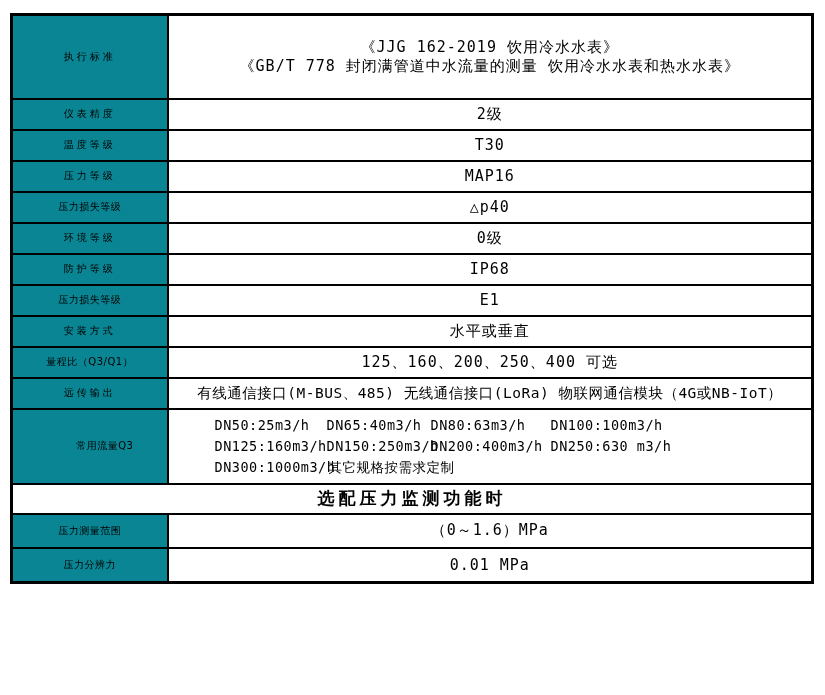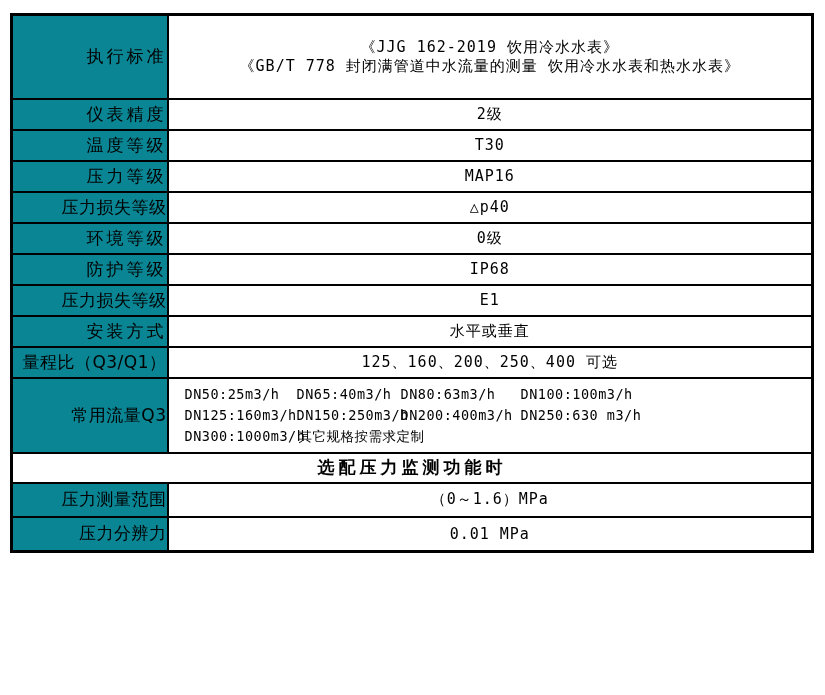--- a/index.html
+++ b/index.html
@@ -30,36 +30,36 @@
     border: 3px solid var(--border);
   }
   table.spec td {
     border: 2px solid var(--border);
     padding: 0;
     vertical-align: middle;
   }
   td.label-cell {
     width: 156px;
     background: var(--teal);
-    text-align: right;
-    font-size: 17px;
+    text-align: center;
+    font-size: 10px;
     letter-spacing: 3px;
     color: var(--text);
   }
   td.label-cell.tight { letter-spacing: 0.5px; }
   td.value-cell {
     background: var(--bg);
     text-align: center;
     font-size: 15px;
     letter-spacing: 1px;
     font-family: "DejaVu Sans Mono", "DejaVu Sans", sans-serif;
   }
   tr.r-std td { height: 31px; }
   tr.r-first td { height: 84px; }
-  tr.r-flow td { height: 72px; }
+  tr.r-flow td { height: 72px; padding-left: 30px; }
   tr.r-section td { height: 30px; }
   tr.r-p1 td { height: 34px; }
   tr.r-p2 td { height: 35px; }
 
   .std-lines {
     display: flex;
     flex-direction: column;
     justify-content: center;
     gap: 0;
     height: 100%;
@@ -149,20 +149,24 @@
       <tr class="r-std">
         <td class="label-cell">安装方式</td>
         <td class="value-cell">水平或垂直</td>
       </tr>
 
       <tr class="r-std">
         <td class="label-cell tight">量程比（Q3/Q1）</td>
         <td class="value-cell">125、160、200、250、400 可选</td>
       </tr>
 
+      <tr class="r-std">
+        <td class="label-cell">远传输出</td>
+        <td class="value-cell remote-cell">有线通信接口(M-BUS、485) 无线通信接口(LoRa) 物联网通信模块（4G或NB-IoT）</td>
+      </tr>
 
       <tr class="r-flow">
         <td class="label-cell tight">常用流量Q3</td>
         <td class="value-cell">
           <div class="flow-wrap">
             <div class="flow-line">
               <span class="flow-item">DN50:25m3/h</span>
               <span class="flow-item">DN65:40m3/h</span>
               <span class="flow-item">DN80:63m3/h</span>
               <span class="flow-item">DN100:100m3/h</span>

